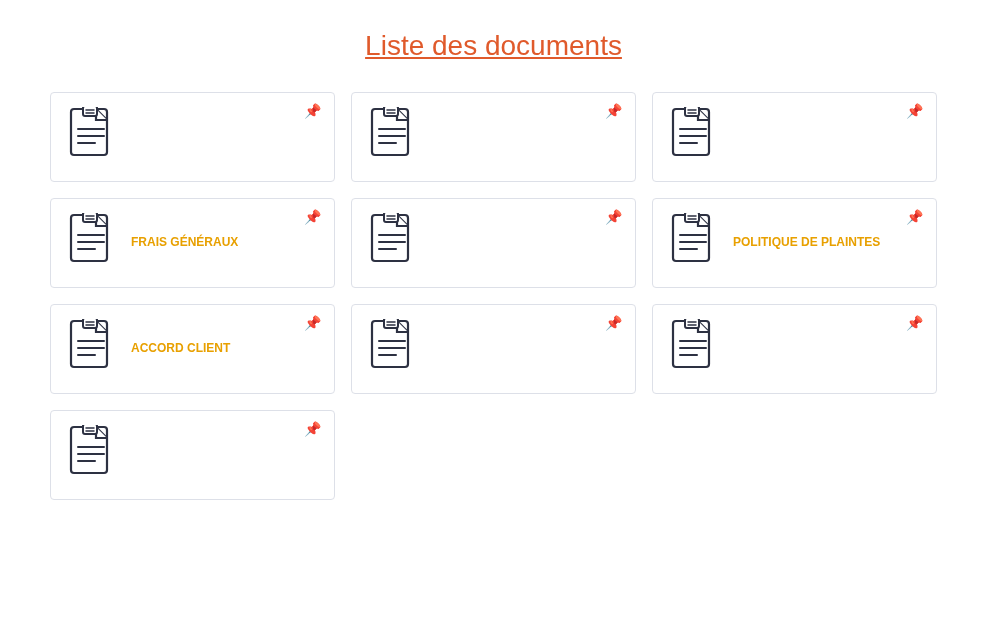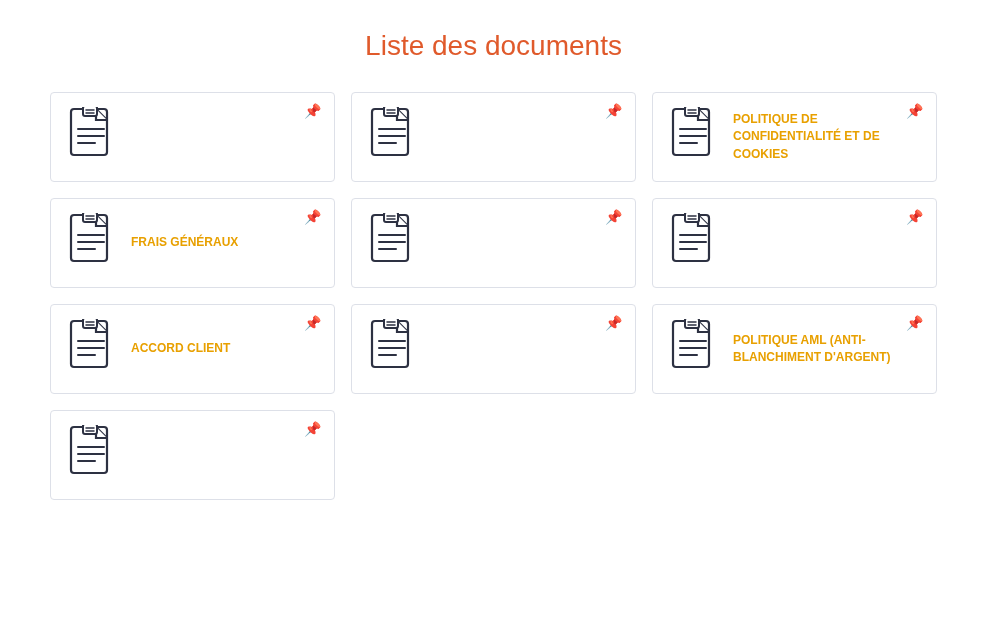--- a/index.html
+++ b/index.html
@@ -8,20 +8,21 @@
       font-family: Arial, sans-serif;
       min-height: 640px;
       width: 987px;
     }
     .page-title {
       text-align: center;
       color: #e05a2b;
       font-size: 28px;
       font-weight: 400;
       padding: 30px 0 20px;
+      text-decoration: underline;
     }
     .grid-container {
       display: grid;
       grid-template-columns: repeat(3, 1fr);
       gap: 16px;
       padding: 10px 50px 30px;
     }
     .doc-card {
       border: 1px solid #dde0e8;
       border-radius: 4px;
@@ -120,21 +121,20 @@
       <line x1="13" y1="22" x2="39" y2="22" stroke="#2d3142" stroke-width="2" stroke-linecap="round"></line>
       <line x1="13" y1="29" x2="39" y2="29" stroke="#2d3142" stroke-width="2" stroke-linecap="round"></line>
       <line x1="13" y1="36" x2="30" y2="36" stroke="#2d3142" stroke-width="2" stroke-linecap="round"></line>
 
       <rect x="18" y="-1" width="14" height="10" rx="2" stroke="#2d3142" stroke-width="2" fill="white"></rect>
 
       <line x1="21" y1="3" x2="29" y2="3" stroke="#2d3142" stroke-width="1.5" stroke-linecap="round"></line>
       <line x1="21" y1="6" x2="29" y2="6" stroke="#2d3142" stroke-width="1.5" stroke-linecap="round"></line>
     </svg>
       </div>
-      <span class="doc-label">POLITIQUE DE CONFIDENTIALITÉ ET DE COOKIES</span>
     </div>
     <div class="doc-card">
       <span class="pin-icon">📌</span>
       <div class="doc-icon">
         <svg class="doc-svg" viewBox="0 0 52 60" fill="none" xmlns="http://www.w3.org/2000/svg">
 
       <rect x="6" y="2" width="36" height="46" rx="3" stroke="#2d3142" stroke-width="2.2" fill="white"></rect>
 
       <path d="M31 2 L42 13" stroke="#2d3142" stroke-width="2.2"></path>
       <path d="M31 2 L31 13 L42 13" stroke="#2d3142" stroke-width="2.2" fill="white"></path>
@@ -185,20 +185,21 @@
       <line x1="13" y1="22" x2="39" y2="22" stroke="#2d3142" stroke-width="2" stroke-linecap="round"></line>
       <line x1="13" y1="29" x2="39" y2="29" stroke="#2d3142" stroke-width="2" stroke-linecap="round"></line>
       <line x1="13" y1="36" x2="30" y2="36" stroke="#2d3142" stroke-width="2" stroke-linecap="round"></line>
 
       <rect x="18" y="-1" width="14" height="10" rx="2" stroke="#2d3142" stroke-width="2" fill="white"></rect>
 
       <line x1="21" y1="3" x2="29" y2="3" stroke="#2d3142" stroke-width="1.5" stroke-linecap="round"></line>
       <line x1="21" y1="6" x2="29" y2="6" stroke="#2d3142" stroke-width="1.5" stroke-linecap="round"></line>
     </svg>
       </div>
+      <span class="doc-label">POLITIQUE DE PLAINTES</span>
     </div>
     <div class="doc-card">
       <span class="pin-icon">📌</span>
       <div class="doc-icon">
         <svg class="doc-svg" viewBox="0 0 52 60" fill="none" xmlns="http://www.w3.org/2000/svg">
 
       <rect x="6" y="2" width="36" height="46" rx="3" stroke="#2d3142" stroke-width="2.2" fill="white"></rect>
 
       <path d="M31 2 L42 13" stroke="#2d3142" stroke-width="2.2"></path>
       <path d="M31 2 L31 13 L42 13" stroke="#2d3142" stroke-width="2.2" fill="white"></path>
@@ -249,21 +250,20 @@
       <line x1="13" y1="22" x2="39" y2="22" stroke="#2d3142" stroke-width="2" stroke-linecap="round"></line>
       <line x1="13" y1="29" x2="39" y2="29" stroke="#2d3142" stroke-width="2" stroke-linecap="round"></line>
       <line x1="13" y1="36" x2="30" y2="36" stroke="#2d3142" stroke-width="2" stroke-linecap="round"></line>
 
       <rect x="18" y="-1" width="14" height="10" rx="2" stroke="#2d3142" stroke-width="2" fill="white"></rect>
 
       <line x1="21" y1="3" x2="29" y2="3" stroke="#2d3142" stroke-width="1.5" stroke-linecap="round"></line>
       <line x1="21" y1="6" x2="29" y2="6" stroke="#2d3142" stroke-width="1.5" stroke-linecap="round"></line>
     </svg>
       </div>
-      <span class="doc-label">POLITIQUE AML (ANTI-BLANCHIMENT D'ARGENT)</span>
     </div>
     <div class="doc-card">
       <span class="pin-icon">📌</span>
       <div class="doc-icon">
         <svg class="doc-svg" viewBox="0 0 52 60" fill="none" xmlns="http://www.w3.org/2000/svg">
 
       <rect x="6" y="2" width="36" height="46" rx="3" stroke="#2d3142" stroke-width="2.2" fill="white"></rect>
 
       <path d="M31 2 L42 13" stroke="#2d3142" stroke-width="2.2"></path>
       <path d="M31 2 L31 13 L42 13" stroke="#2d3142" stroke-width="2.2" fill="white"></path>

